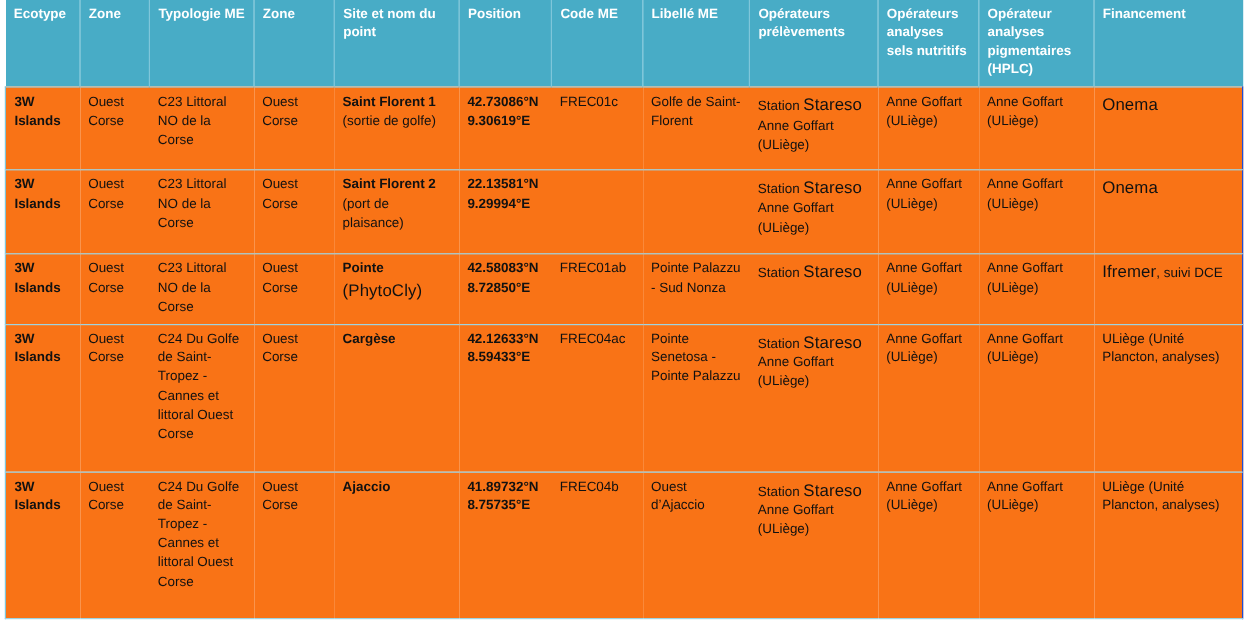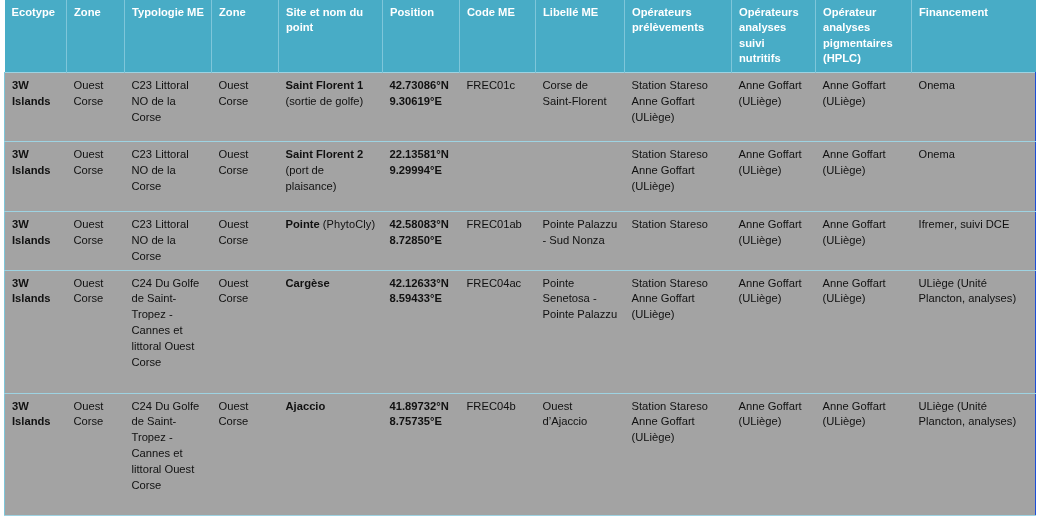--- a/index.html
+++ b/index.html
@@ -60,39 +60,39 @@
     font-size: 11.2px;
     color: #111111;
     vertical-align: top;
     text-align: left;
     padding: 5px 6px 5px 7px;
     line-height: 1.42;
     border-top: 1px solid #9ed3e2;
     border-bottom: 1px solid #9ed3e2;
     border-left: none;
     border-right: none;
-    background: #a3a3a3;
+    background: #f97316;
     box-sizing: border-box;
     word-wrap: break-word;
   }
   tbody tr td:first-child {
     border-left: 1px solid #7ec6d9;
   }
   tbody tr td:last-child {
     border-right: 1px solid #1d4ed8;
   }
   tbody tr.r0 td { height: 69px; }
   tbody tr.r1 td { height: 70px; }
   tbody tr.r2 td { height: 57px; }
   tbody tr.r3 td { height: 123px; }
   tbody tr.r4 td { height: 122px; }
 
   .b { font-weight: bold; }
   .sc {
-    font-size: 11px;
+    font-size: 14px;
     letter-spacing: 0.1px;
   }
   .nowrap-line { display: block; font-weight: bold; }
 </style>
 </head>
 <body>
 
 <div class="page">
   <table class="data-table">
     <colgroup>
@@ -113,38 +113,38 @@
       <tr>
         <th>Ecotype</th>
         <th>Zone</th>
         <th>Typologie ME</th>
         <th>Zone</th>
         <th>Site et nom du point</th>
         <th>Position</th>
         <th>Code ME</th>
         <th>Libellé ME</th>
         <th>Opérateurs prélèvements</th>
-        <th>Opérateurs analyses suivi nutritifs</th>
+        <th>Opérateurs analyses sels nutritifs</th>
         <th>Opérateur analyses pigmentaires (HPLC)</th>
         <th class="last">Financement</th>
       </tr>
     </thead>
     <tbody id="table-body">
         <tr class="r0">
           <td><span class="b">3W Islands</span></td>
           <td>Ouest Corse</td>
           <td>C23 Littoral NO de la Corse</td>
           <td>Ouest Corse</td>
           <td><span class="b">Saint Florent 1</span> (sortie de golfe)</td>
           <td>
             <span class="nowrap-line">42.73086°N</span>
             <span class="nowrap-line">9.30619°E</span>
           </td>
           <td>FREC01c</td>
-          <td>Corse de Saint-Florent</td>
+          <td>Golfe de Saint-Florent</td>
           <td>Station <span class="sc">Stareso</span><br>Anne Goffart (ULiège)</td>
           <td>Anne Goffart (ULiège)</td>
           <td>Anne Goffart (ULiège)</td>
           <td><span class="sc">Onema</span></td>
         </tr>
         <tr class="r1">
           <td><span class="b">3W Islands</span></td>
           <td>Ouest Corse</td>
           <td>C23 Littoral NO de la Corse</td>
           <td>Ouest Corse</td>

